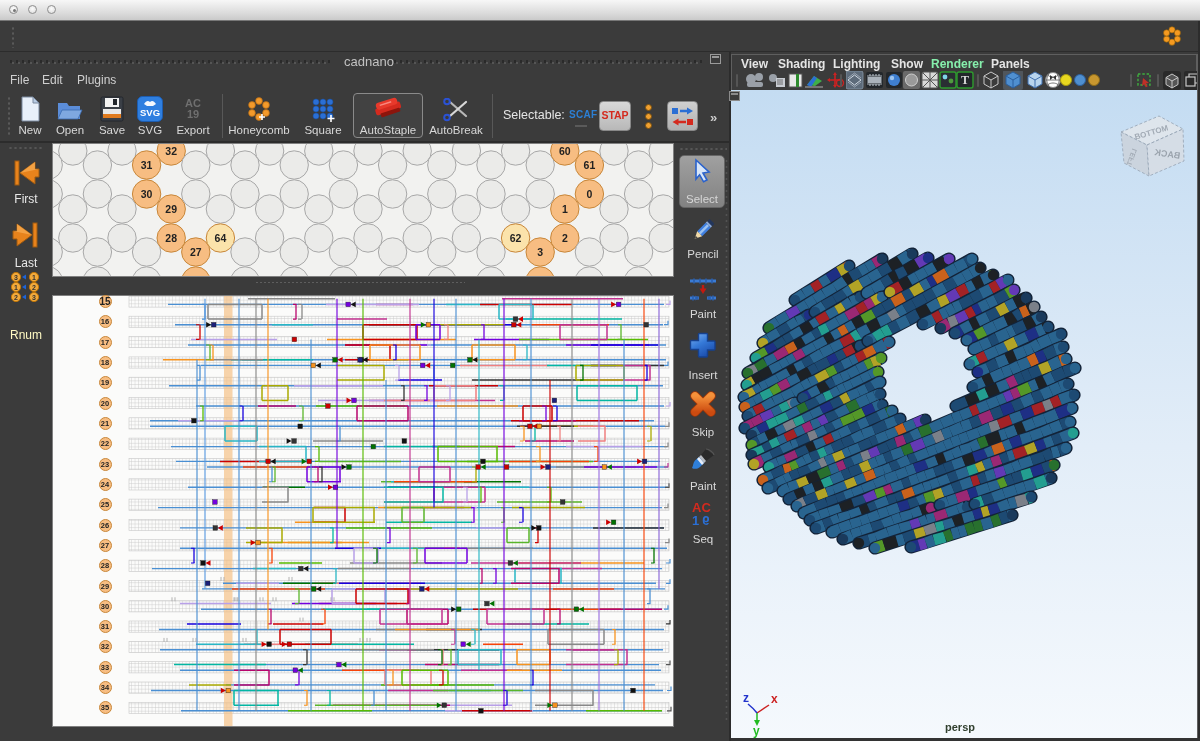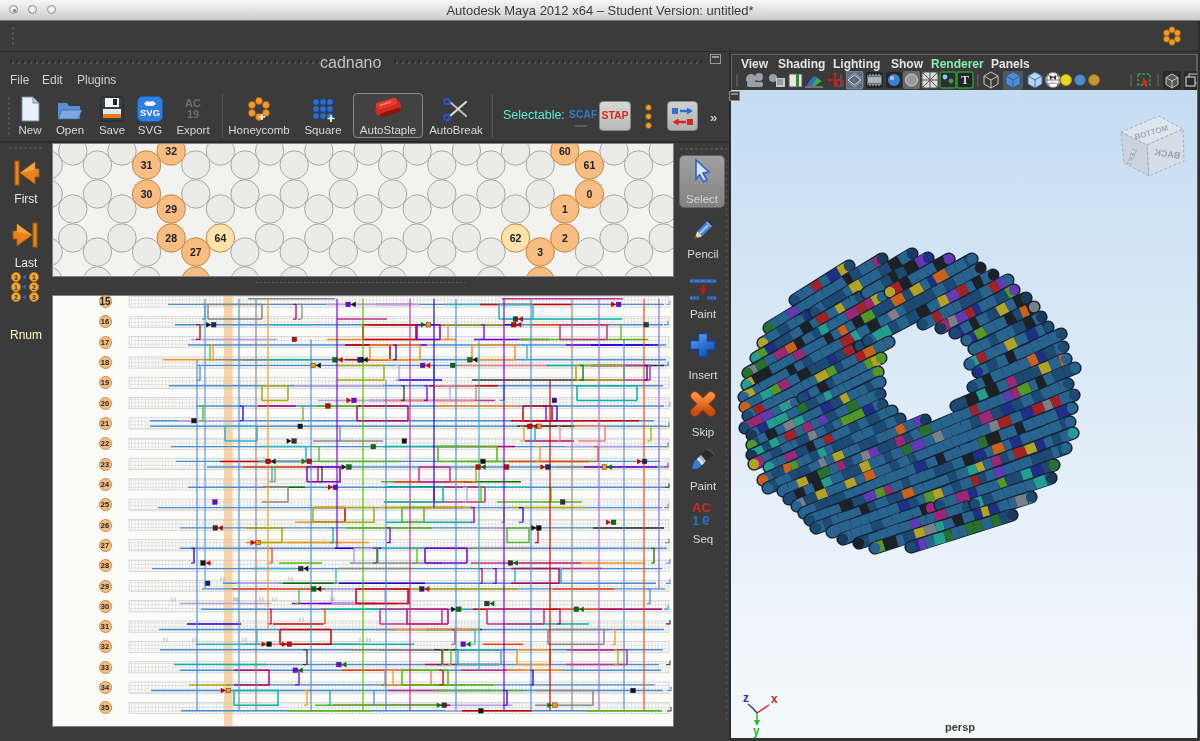--- a/index.html
+++ b/index.html
@@ -3,36 +3,35 @@
 *{margin:0;padding:0;box-sizing:border-box}
 body{width:1200px;height:741px;position:relative;background:#3b3b3b;font-family:"Liberation Sans",sans-serif;overflow:hidden}
 .abs{position:absolute}
 .lbl{position:absolute;color:#d8d8d8;font-size:11.5px;text-align:center}
 </style></head><body>
 <div class="abs" style="left:0;top:0;width:1200px;height:21px;background:linear-gradient(#f7f7f7,#d9d9d9 70%,#cacaca);border-bottom:1px solid #777">
 <div class="abs" style="left:9px;top:5px;width:9px;height:9px;border-radius:50%;border:1.4px solid #8e8e8e;background:radial-gradient(circle at 50% 40%,#fdfdfd,#d8d8d8)"></div>
 <div class="abs" style="left:12.5px;top:8.5px;width:3px;height:3px;border-radius:50%;background:#777"></div>
 <div class="abs" style="left:28px;top:5px;width:9px;height:9px;border-radius:50%;border:1.4px solid #8e8e8e;background:radial-gradient(circle at 50% 40%,#fdfdfd,#d8d8d8)"></div>
 <div class="abs" style="left:47px;top:5px;width:9px;height:9px;border-radius:50%;border:1.4px solid #8e8e8e;background:radial-gradient(circle at 50% 40%,#fdfdfd,#d8d8d8)"></div>
-<div class="abs" style="left:0;top:3px;width:1200px;text-align:center;font-size:13px;color:#3a3a3a">Autodesk Maya 2012 x64 – Student Version: untitled*</div>
 </div>
 <div class="abs" style="left:0;top:21px;width:1200px;height:31px;background:#3b3b3b;border-bottom:1px solid #2c2c2c"></div>
 <div class="abs" style="left:11px;top:26px;width:4px;height:22px;background-image:radial-gradient(circle,#5a5a5a 1px,transparent 1.3px);background-size:4px 5px"></div>
 <svg class="abs" style="left:1161px;top:25px" width="22" height="22" viewBox="0 0 22 22">
     <circle cx="11.0" cy="4.8" r="3.1" fill="#f59a20" stroke="#8a5a08" stroke-width="0.6"></circle>
     <circle cx="16.4" cy="7.9" r="3.1" fill="#f59a20" stroke="#8a5a08" stroke-width="0.6"></circle>
     <circle cx="16.4" cy="14.1" r="3.1" fill="#f59a20" stroke="#8a5a08" stroke-width="0.6"></circle>
     <circle cx="11.0" cy="17.2" r="3.1" fill="#f59a20" stroke="#8a5a08" stroke-width="0.6"></circle>
     <circle cx="5.6" cy="14.1" r="3.1" fill="#f59a20" stroke="#8a5a08" stroke-width="0.6"></circle>
     <circle cx="5.6" cy="7.9" r="3.1" fill="#f59a20" stroke="#8a5a08" stroke-width="0.6"></circle>
   </svg>
 <div class="abs" style="left:0;top:52px;width:731px;height:18px;background:#3b3b3b">
 <div class="abs" style="left:8px;top:6px;width:322px;height:6px;background-image:radial-gradient(circle,#2a2a2a 1.2px,transparent 1.5px),radial-gradient(circle,#555 1.2px,transparent 1.5px);background-size:6px 7px;background-position:0 0,2px 2px"></div>
 <div class="abs" style="left:392px;top:6px;width:310px;height:6px;background-image:radial-gradient(circle,#2a2a2a 1.2px,transparent 1.5px),radial-gradient(circle,#555 1.2px,transparent 1.5px);background-size:6px 7px;background-position:0 0,2px 2px"></div>
-<div class="abs" style="left:320px;top:2px;width:60px;height:14px;color:#c2c2c2;font-size:16px;text-align:center">cadnano</div>
+<div class="abs" style="left:334px;top:2px;width:60px;height:14px;color:#c2c2c2;font-size:13px;text-align:right">cadnano</div>
 <div class="abs" style="left:710px;top:2px;width:11px;height:10px;border:1.5px solid #9a9a9a;background:#3b3b3b"></div>
 <div class="abs" style="left:712px;top:4px;width:7px;height:2px;background:#9a9a9a"></div>
 </div>
 <div class="abs" style="left:0;top:70px;width:731px;height:20px;background:#3b3b3b;color:#cfcfcf;font-size:12px">
 <span class="abs" style="left:10px;top:3px">File</span>
     <span class="abs" style="left:42px;top:3px">Edit</span>
     <span class="abs" style="left:77px;top:3px">Plugins</span>
 </div>
 <div class="abs" style="left:0;top:90px;width:731px;height:53px;background:#3b3b3b;border-bottom:2px solid #2c2c2c"></div>
 <div class="abs" style="left:7px;top:96px;width:4px;height:40px;background-image:radial-gradient(circle,#5a5a5a 1px,transparent 1.3px);background-size:4px 5px"></div>
@@ -104,21 +103,21 @@
 <div class="abs" style="left:441px;top:98px;width:30px;height:24px"><svg width="30" height="24" viewBox="0 0 30 24">
       <g stroke-linecap="round">
         <path d="M9 4l16 14" stroke="#b8b8b8" stroke-width="2.2"></path>
         <path d="M9 18L25 4" stroke="#d8d8d8" stroke-width="2.2"></path>
         <circle cx="6" cy="3.5" r="2.8" fill="none" stroke="#2b52d4" stroke-width="2"></circle>
         <circle cx="6" cy="19.5" r="2.8" fill="none" stroke="#2b52d4" stroke-width="2"></circle>
       </g>
     </svg></div>
 <div class="lbl" style="left:411px;top:124px;width:90px">AutoBreak</div>
 <div class="abs" style="left:492px;top:94px;width:1px;height:44px;background:#585858"></div>
-<div class="abs" style="left:503px;top:108px;color:#5eead4;font-size:12.5px">Selectable:</div>
+<div class="abs" style="left:503px;top:108px;color:#e5e5e5;font-size:12.5px">Selectable:</div>
 <div class="abs" style="left:569px;top:109px;color:#2c7fd4;font-size:10px;font-weight:bold;letter-spacing:0.3px">SCAF</div>
 <div class="abs" style="left:575px;top:125px;width:12px;height:2px;background:#5a5a5a"></div>
 <div class="abs" style="left:599px;top:101px;width:32px;height:30px;background:linear-gradient(#d8d8d8,#b8b8b8);border-radius:4px;border:1px solid #888"></div>
 <div class="abs" style="left:599px;top:109px;width:32px;text-align:center;color:#d42a1e;font-size:10.5px;font-weight:bold">STAP</div>
 <div class="abs" style="left:645px;top:104px;width:7px;height:7px;border-radius:50%;background:#f0a030;border:1px solid #7a5010"></div>
 <div class="abs" style="left:645px;top:113px;width:7px;height:7px;border-radius:50%;background:#f0a030;border:1px solid #7a5010"></div>
 <div class="abs" style="left:645px;top:122px;width:7px;height:7px;border-radius:50%;background:#f0a030;border:1px solid #7a5010"></div>
 <div class="abs" style="left:667px;top:101px;width:31px;height:30px;background:linear-gradient(#d0d0d0,#b0b0b0);border-radius:4px;border:1px solid #888">
 <svg width="29" height="28" viewBox="0 0 29 28">
       <rect x="4" y="6" width="6" height="6" fill="#2b6fd4"></rect>

